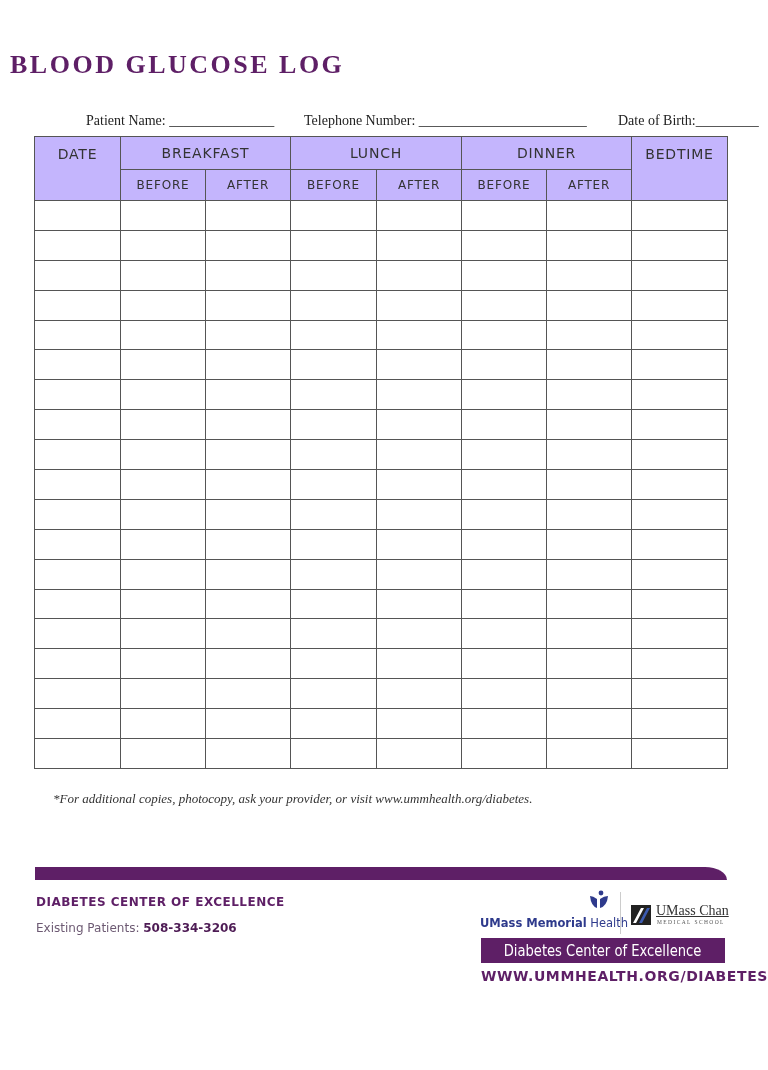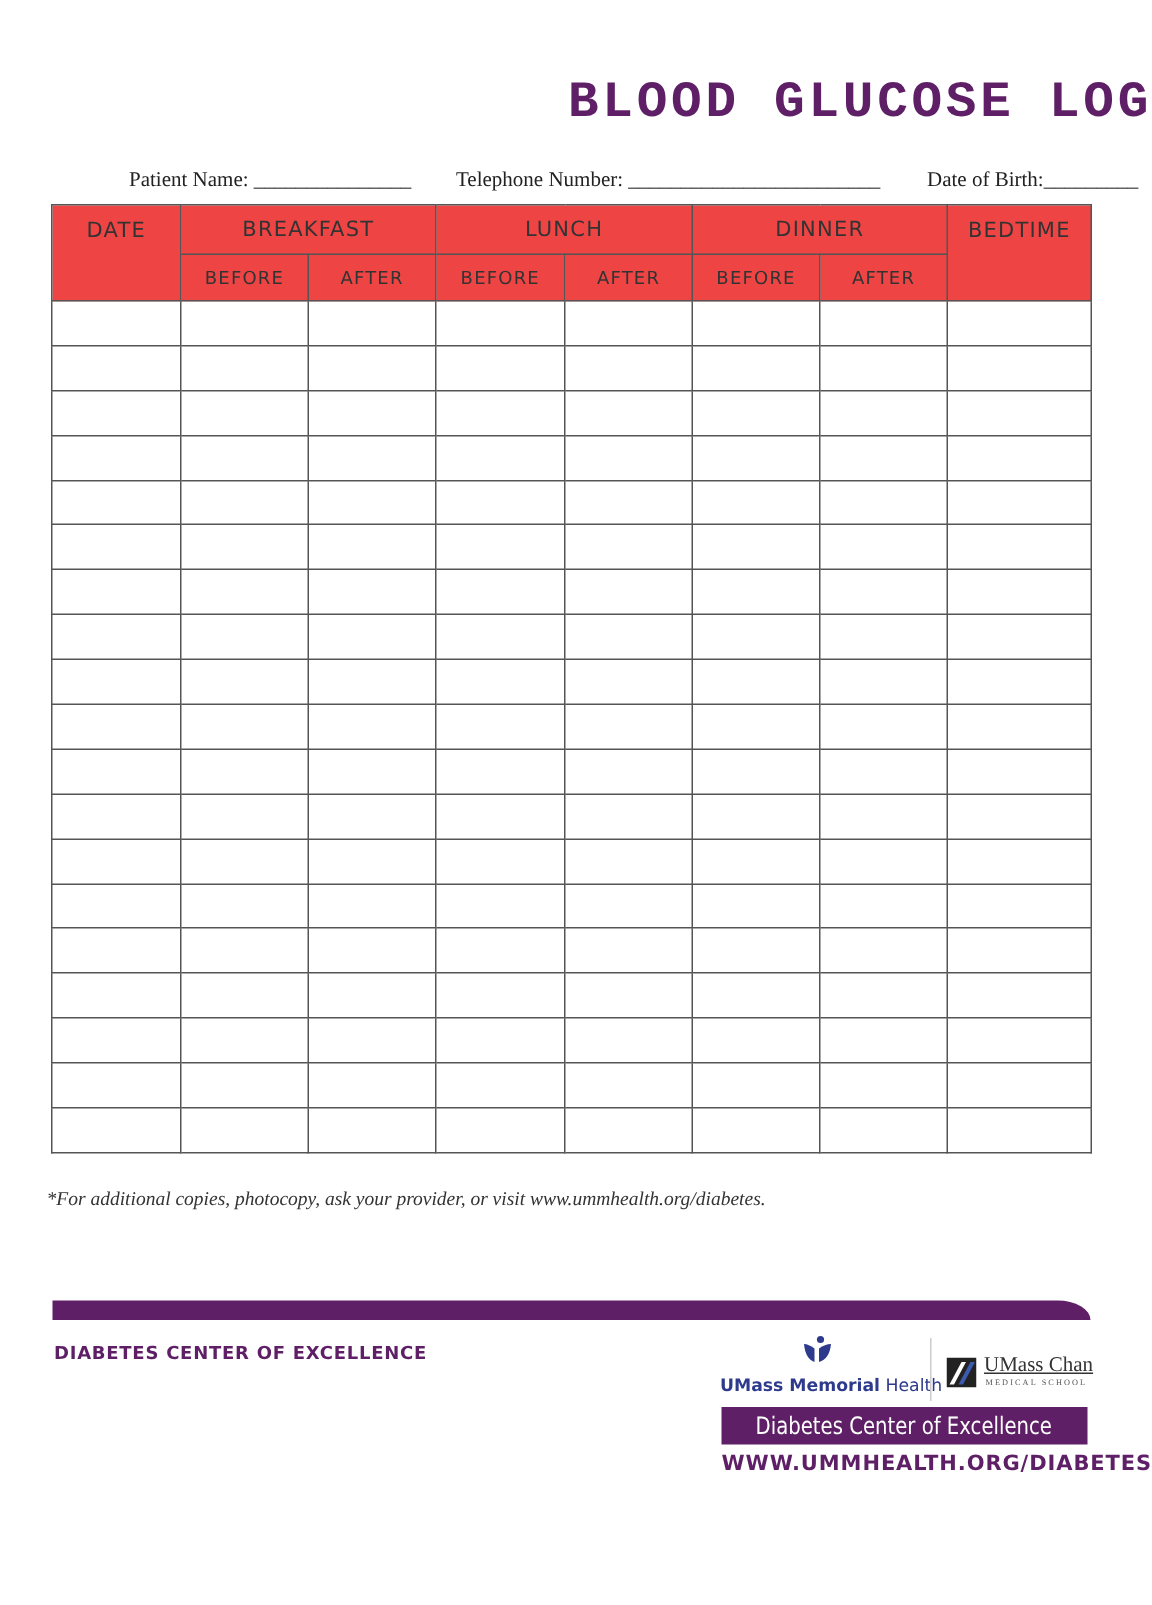--- a/index.html
+++ b/index.html
@@ -1,54 +1,54 @@
 <!DOCTYPE html>
 <html><head>
 <meta charset="utf-8">
 <style>
   html, body { margin: 0; padding: 0; background: #ffffff; }
   body { width: 768px; height: 1070px; position: relative; overflow: hidden; font-family: "DejaVu Sans", sans-serif; }
   .title {
-    position: absolute; left: 0; right: 0; top: 50px; text-align: right;
-    color: #5e1f66; font-family: Liberation Mono, monospace; font-weight: bold;
-    font-size: 34px; letter-spacing: 2.5px; padding-left: 10px;
+    position: absolute; left: 0; right: 0; top: 50px; text-align: left;
+    color: #5e1f66; font-family: Liberation Serif, serif; font-weight: bold;
+    font-size: 26px; letter-spacing: 2.5px; padding-left: 10px;
   }
   .fields {
     position: absolute; top: 113px; left: 38px; width: 682px; height: 20px;
     font-family: "Liberation Serif", serif; font-size: 14px; color: #222; margin-left: 48px;
   }
   .fields span { position: absolute; top: 0; white-space: nowrap; }
   .f1 { left: 0; } .f2 { left: 218px; } .f3 { left: 532px; text-align: center; }
   table.log {
     position: absolute; left: 34px; top: 136px; width: 693px;
     border-collapse: collapse; table-layout: fixed;
   }
   table.log th, table.log td { border: 1.5px solid #555; padding: 0; }
   table.log th {
-    background: #ef4444; color: #333; font-weight: normal;
+    background: #c4b5fd; color: #333; font-weight: normal;
     font-family: "DejaVu Sans", sans-serif; text-align: center;
   }
   th.main { font-size: 14px; letter-spacing: 0.8px; height: 32px; vertical-align: middle; }
   th.main.tall { vertical-align: top; padding-top: 9px; }
   th.sub { font-size: 12px; color: #666; letter-spacing: 0.8px; height: 30px; }
   table.log td { height: 28.9px; background: #fff; }
   .note {
-    position: absolute; left: 31px; top: 791px;
+    position: absolute; left: 53px; top: 791px;
     font-family: "Liberation Serif", serif; font-style: italic; font-size: 13px; color: #333;
   }
   .bar {
     position: absolute; left: 35px; top: 867px; width: 692px; height: 13px;
     background: #5e1f66; border-top-right-radius: 22px 13px;
   }
   .contact { position: absolute; left: 36px; top: 894px; font-size: 12px; color: #6d5a73; line-height: 16.5px; }
   .contact .org { color: #5e1f66; font-weight: bold; letter-spacing: 0.5px; }
   .contact b { color: #4e1c55; }
   .contact .gap { height: 9px; }
   .logos { position: absolute; left: 478px; top: 890px; width: 250px; height: 90px; }
-  .umm { position: absolute; left: 2px; top: 0; width: 130px; text-align: center; }
+  .umm { position: absolute; left: 2px; top: 0; width: 130px; text-align: right; }
   .umm-text { font-size: 11.5px; color: #2e3a8c; white-space: nowrap; margin-top: 2px; }
   .umm-text b { font-weight: bold; }
   .divider { position: absolute; left: 142px; top: 2px; width: 1px; height: 42px; background: #ccc; }
   .chan { position: absolute; left: 153px; top: 15px; }
   .chan-name { position: absolute; left: 25px; top: -2px; font-family: "Liberation Serif", serif; font-size: 14px; color: #333; white-space: nowrap; text-decoration: underline; }
   .chan-sub { position: absolute; left: 26px; top: 14px; font-family: "Liberation Serif", serif; font-size: 5.5px; letter-spacing: 1.4px; color: #555; white-space: nowrap; }
   .dce {
     position: absolute; left: 481px; top: 938px; width: 244px; height: 25px;
     background: #5e1f66; color: #fff; text-align: center;
     font-family: "DejaVu Sans", sans-serif; font-size: 16px; line-height: 25px; transform-origin: center;
@@ -289,20 +289,21 @@
     </tbody>
 </table>
 
 <div class="note">*For additional copies, photocopy, ask your provider, or visit www.ummhealth.org/diabetes.</div>
 
 <div class="bar"></div>
 
 <div class="contact">
   <div class="org">DIABETES CENTER OF EXCELLENCE</div>
   <div class="gap"></div>
+  <div><span>Existing Patients: </span><b>508-334-3206</b></div>
 </div>
 
 <div class="logos">
   <div class="umm">
     <svg width="22" height="20" viewBox="0 0 22 20">
       <circle cx="13" cy="3" r="2.4" fill="#2e3a8c"></circle>
       <path d="M2 6 Q3 16 9 18 L9 9 Q5 6 2 6 Z" fill="#2e3a8c"></path>
       <path d="M20 6 Q19 16 12 18 L12 9 Q16 6 20 6 Z" fill="#2e3a8c"></path>
     </svg>
     <div class="umm-text"><b>UMass Memorial</b><span> Health</span></div>

